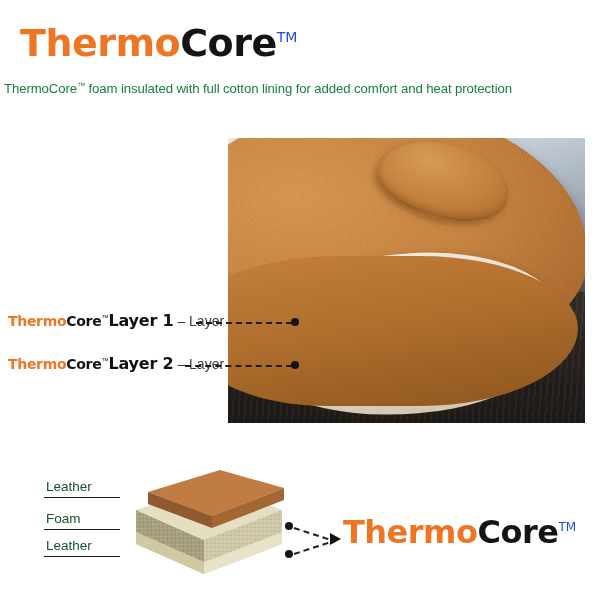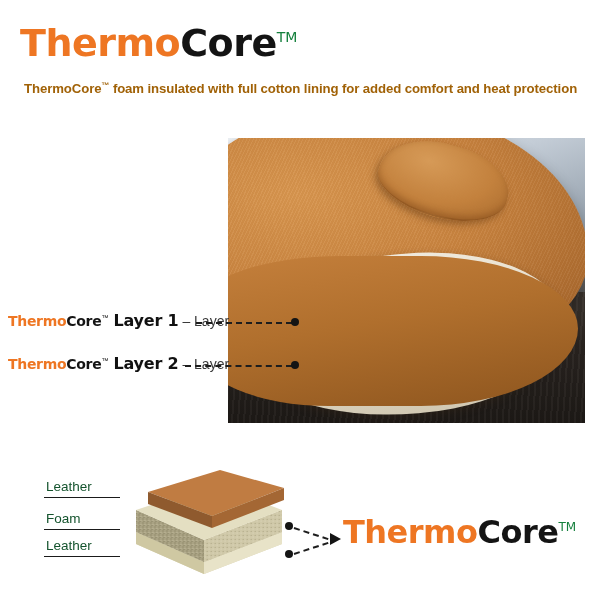--- a/index.html
+++ b/index.html
@@ -24,33 +24,33 @@
     font-family: "DejaVu Sans", sans-serif;
     font-weight: bold;
     font-size: 38px;
     letter-spacing: -0.5px;
     white-space: nowrap;
     line-height: 1;
   }
   .logo-thermo { color: #EE7623; }
   .logo-core   { color: #141414; }
   .logo-tm {
-    color: #15803d;
+    color: #1d4ed8;
     font-size: 14px;
     vertical-align: super;
     font-weight: normal;
     letter-spacing: 0;
   }
   .subtitle {
     position: absolute;
-    left: 24px;
+    left: 4px;
     top: 81px;
     font-size: 13.2px;
-    font-weight: bold;
-    color: #a16207;
+    font-weight: normal;
+    color: #15803d;
     letter-spacing: -0.1px;
     white-space: nowrap;
   }
   .subtitle .sub-tm {
     font-size: 8px;
     vertical-align: super;
   }
 
   
   .photo {
@@ -207,21 +207,20 @@
     vertical-align: super;
     color: #141414;
     font-weight: normal;
   }
   .co-layer {
     color: #111111;
     font-family: "DejaVu Sans", sans-serif;
     font-weight: bold;
     font-size: 16px;
     letter-spacing: -0.2px;
-    margin-left: 5px;
   }
   .co-mat {
     color: #3a3a3a;
     font-family: "Liberation Sans", sans-serif;
     font-weight: normal;
     font-size: 14px;
     margin-left: 4px;
   }
 
   

